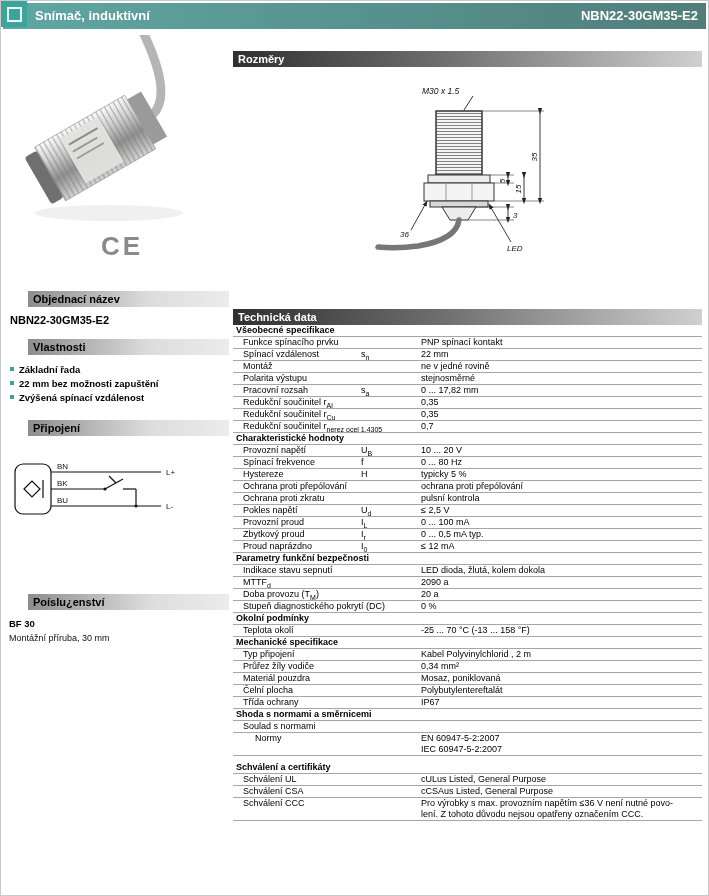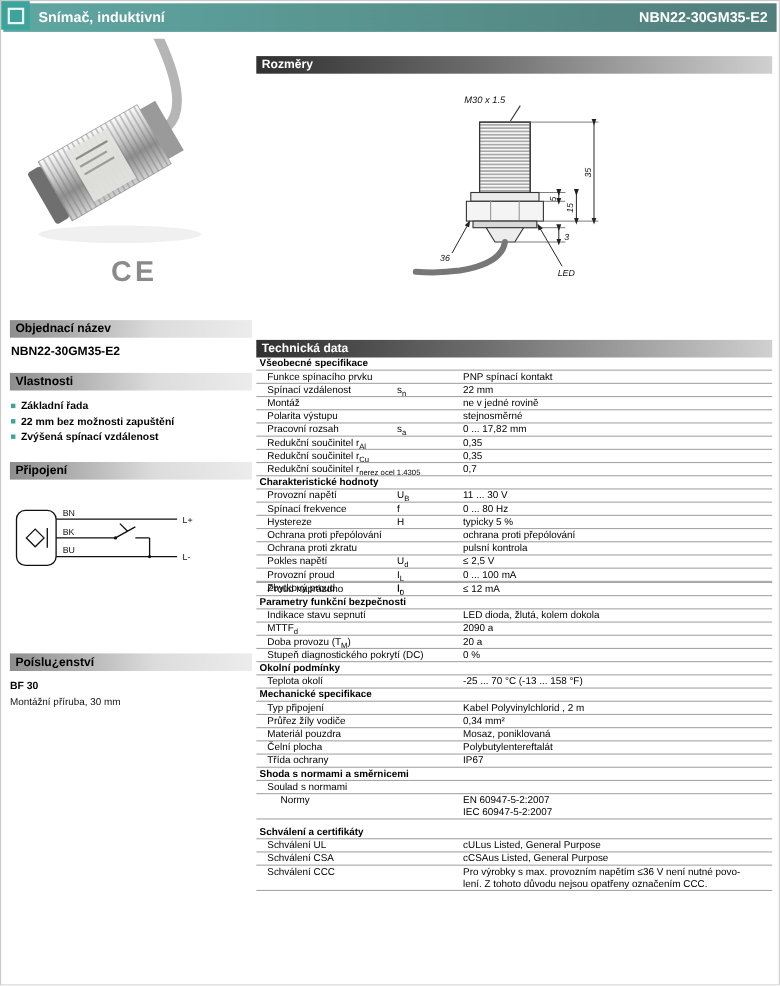--- a/index.html
+++ b/index.html
@@ -14,21 +14,21 @@
   .topbar-right{ position:absolute; right:8px; top:0; line-height:26px; color:#fff; font-weight:bold; font-size:13px; }
   .logo-sq{ position:absolute; left:0; top:0; width:26px; height:26px; background:var(--accent); }
   .logo-sq::after{ content:""; position:absolute; left:6px; top:6px; width:11px; height:11px; border:2px solid rgba(255,255,255,.9); }
 
   
   .leftcol{ position:absolute; left:8px; top:34px; width:220px; }
   .photo{ height:196px; overflow:hidden; }
   .logos{ height:52px; display:flex; align-items:center; gap:16px; padding-left:6px;flex-direction:column; }
   .ce-mark{ font-size:26px; font-weight:bold; color:#8a8a8a; letter-spacing:3px; }
   .secbar{ height:16px; line-height:16px; background:linear-gradient(90deg,#8d8d8d,#dcdcdc 60%,#ececec);
-           font-weight:bold; font-size:11px; padding-left:5px; color:#000; }
+           font-weight:bold; font-size:11px; padding-left:5px; color:#000;margin-left:19px; }
   .m-order{ margin-top:8px; }
   .order-value{ margin:7px 0 0 1px; font-weight:bold; font-size:11px; height:13px; }
   .m-feat{ margin-top:12px; }
   .features{ margin:7px 0 0 1px; }
   .feat-item{ display:flex; align-items:center; gap:5px; font-size:9.5px; font-weight:bold; height:14px; }
   .feat-bullet{ width:4px; height:4px; background:var(--accent); flex:0 0 auto; }
   .m-conn{ margin-top:16px; }
   .conn-svg{ margin-top:12px; display:block; }
   .m-acc{ margin-top:58px; }
   .acc-name{ margin-top:8px; font-size:9.5px; font-weight:bold; height:13px; }
@@ -246,21 +246,21 @@
           <span class="nm">Redukční součinitel r<sub>nerez ocel 1.4305</sub></span>
           <div class="val">0,7</div>
         </div>
         <div class="trow head">
           <span class="nm">Charakteristické hodnoty</span>
           <div class="val"></div>
         </div>
         <div class="trow">
           <span class="nm">Provozní napětí</span>
           <span class="sym">U<sub>B</sub></span>
-          <div class="val">11 ... 30 V</div>
+          <div class="val">10 ... 20 V</div>
         </div>
         <div class="trow">
           <span class="nm">Spínací frekvence</span>
           <span class="sym">f</span>
           <div class="val">0 ... 80 Hz</div>
         </div>
         <div class="trow">
           <span class="nm">Hystereze</span>
           <span class="sym">H</span>
           <div class="val">typicky 5 %</div>
@@ -279,20 +279,21 @@
           <div class="val">≤ 2,5 V</div>
         </div>
         <div class="trow">
           <span class="nm">Provozní proud</span>
           <span class="sym">I<sub>L</sub></span>
           <div class="val">0 ... 100 mA</div>
         </div>
         <div class="trow">
           <span class="nm">Zbytkový proud</span>
           <span class="sym">I<sub>r</sub></span>
+          <div class="val">0 ... 0,5 mA typ.</div>
         </div>
         <div class="trow">
           <span class="nm">Proud naprázdno</span>
           <span class="sym">I<sub>0</sub></span>
           <div class="val">≤ 12 mA</div>
         </div>
         <div class="trow head">
           <span class="nm">Parametry funkční bezpečnosti</span>
           <div class="val"></div>
         </div>

